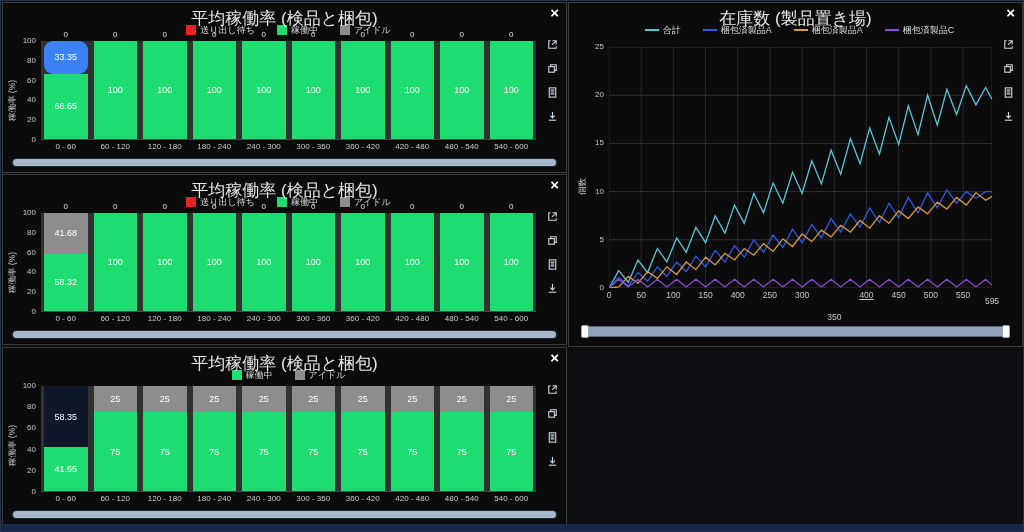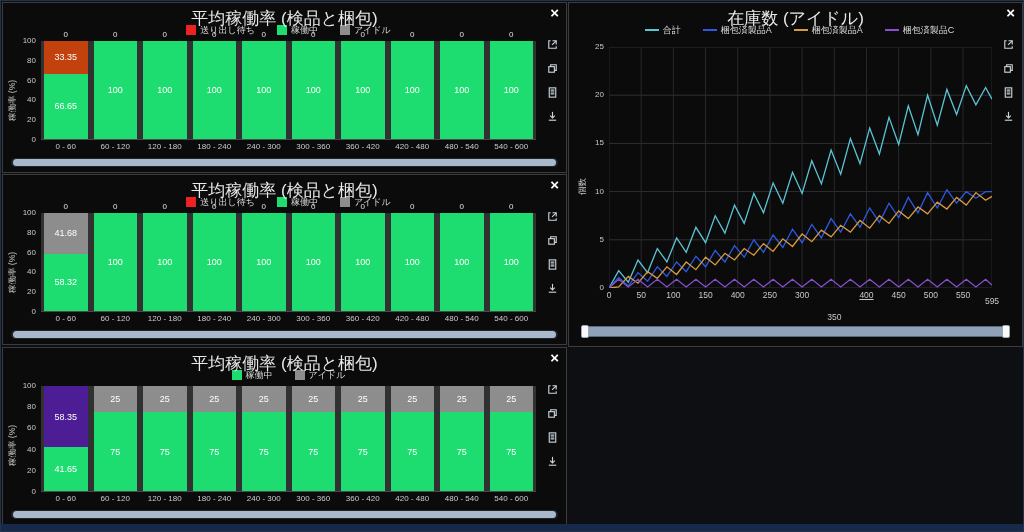--- a/index.html
+++ b/index.html
@@ -75,21 +75,21 @@
     <div class="ylabel">稼働率 (%)</div>
     <div class="bar-zone">
         <div class="tick-y" style="bottom: calc(0% - 4px);">0</div>
         <div class="tick-y" style="bottom: calc(20% - 4px);">20</div>
         <div class="tick-y" style="bottom: calc(40% - 4px);">40</div>
         <div class="tick-y" style="bottom: calc(60% - 4px);">60</div>
         <div class="tick-y" style="bottom: calc(80% - 4px);">80</div>
         <div class="tick-y" style="bottom: calc(100% - 4px);">100</div>
         <div class="bar-row">
           <div class="bar-col">
-            <div class="bar-seg" style="height: 33.35%; background: #c2410c;">
+            <div class="bar-seg" style="height: 33.35%; background: #3b82f6; border-radius: 9px;">
               <div class="seg-label">33.35</div>
             </div>
             <div class="bar-seg" style="height: 66.65%; background: rgb(30, 221, 112);">
               <div class="seg-label">66.65</div>
             </div>
             <div class="top-label">0</div>
           </div>
           <div class="bar-col">
             <div class="bar-seg" style="height: 100%; background: rgb(30, 221, 112);">
               <div class="seg-label">100</div>
@@ -331,21 +331,21 @@
     <div class="ylabel">稼働率 (%)</div>
     <div class="bar-zone">
         <div class="tick-y" style="bottom: calc(0% - 4px);">0</div>
         <div class="tick-y" style="bottom: calc(20% - 4px);">20</div>
         <div class="tick-y" style="bottom: calc(40% - 4px);">40</div>
         <div class="tick-y" style="bottom: calc(60% - 4px);">60</div>
         <div class="tick-y" style="bottom: calc(80% - 4px);">80</div>
         <div class="tick-y" style="bottom: calc(100% - 4px);">100</div>
         <div class="bar-row">
           <div class="bar-col">
-            <div class="bar-seg" style="height: 58.35%; background: #4c1d95;">
+            <div class="bar-seg" style="height: 58.35%; background: #0f172a;">
               <div class="seg-label">58.35</div>
             </div>
             <div class="bar-seg" style="height: 41.65%; background: rgb(30, 221, 112);">
               <div class="seg-label">41.65</div>
             </div>
           </div>
           <div class="bar-col">
             <div class="bar-seg" style="height: 25%; background: rgb(141, 141, 141);">
               <div class="seg-label">25</div>
             </div>
@@ -451,21 +451,21 @@
             <path d="M3 11 H11"></path>
           </svg></button>
     </div>
     <div class="hscroll">
         <div class="hthumb"></div>
       </div>
   </section>
 
   <section class="panel" id="panel-3">
     <header class="panel-header">
-      <span class="panel-title">在庫数 (アイドル)</span>
+      <span class="panel-title">在庫数 (製品置き場)</span>
       <button class="close-btn">×</button>
     </header>
     <div class="legend">
         <div class="legend-item">
           <div class="swatch line" style="background: rgb(91, 196, 212);"></div>
           <div class="legend-label">合計</div>
         </div>
         <div class="legend-item">
           <div class="swatch line" style="background: rgb(46, 89, 224);"></div>
           <div class="legend-label">梱包済製品A</div>

